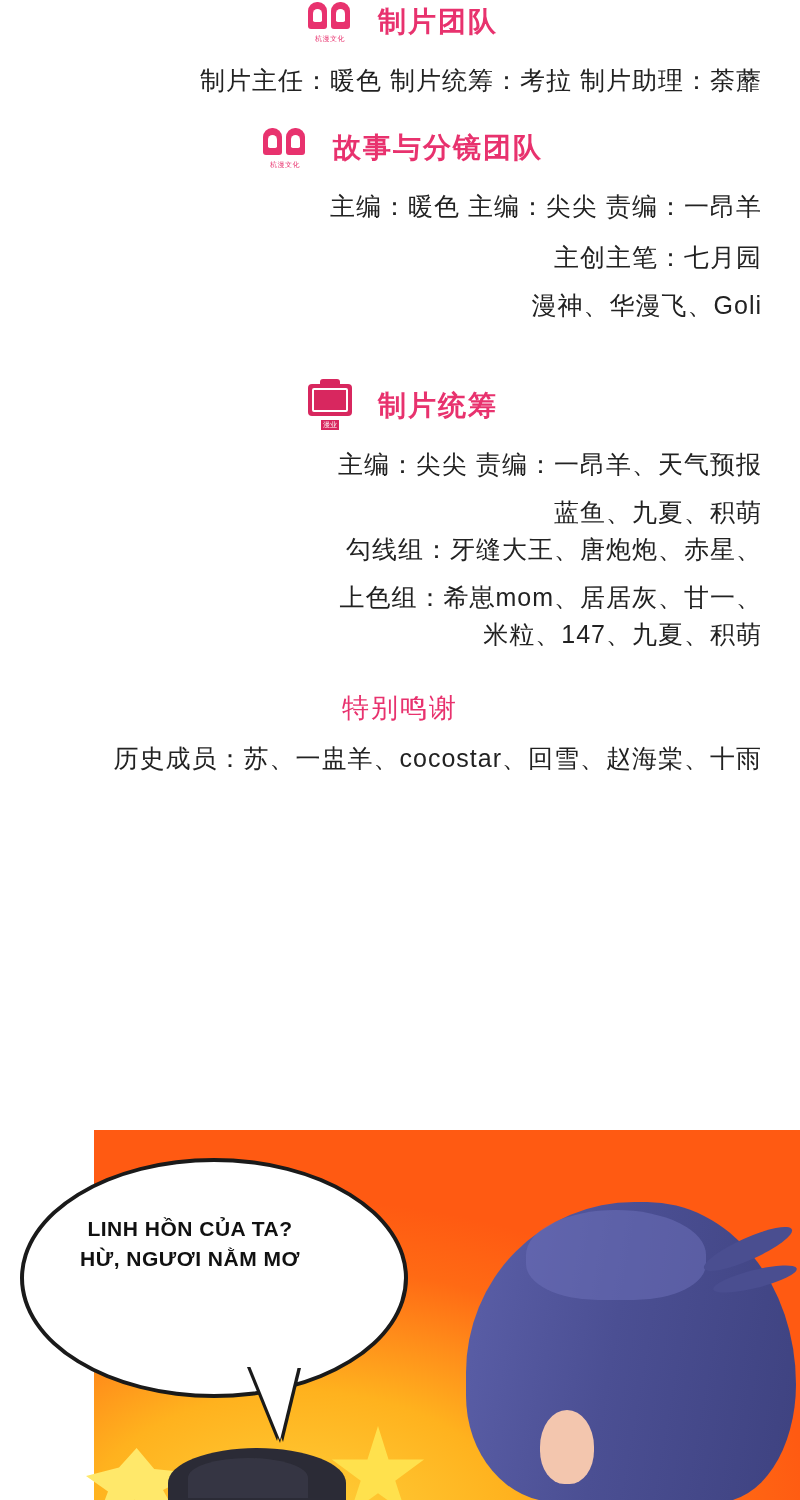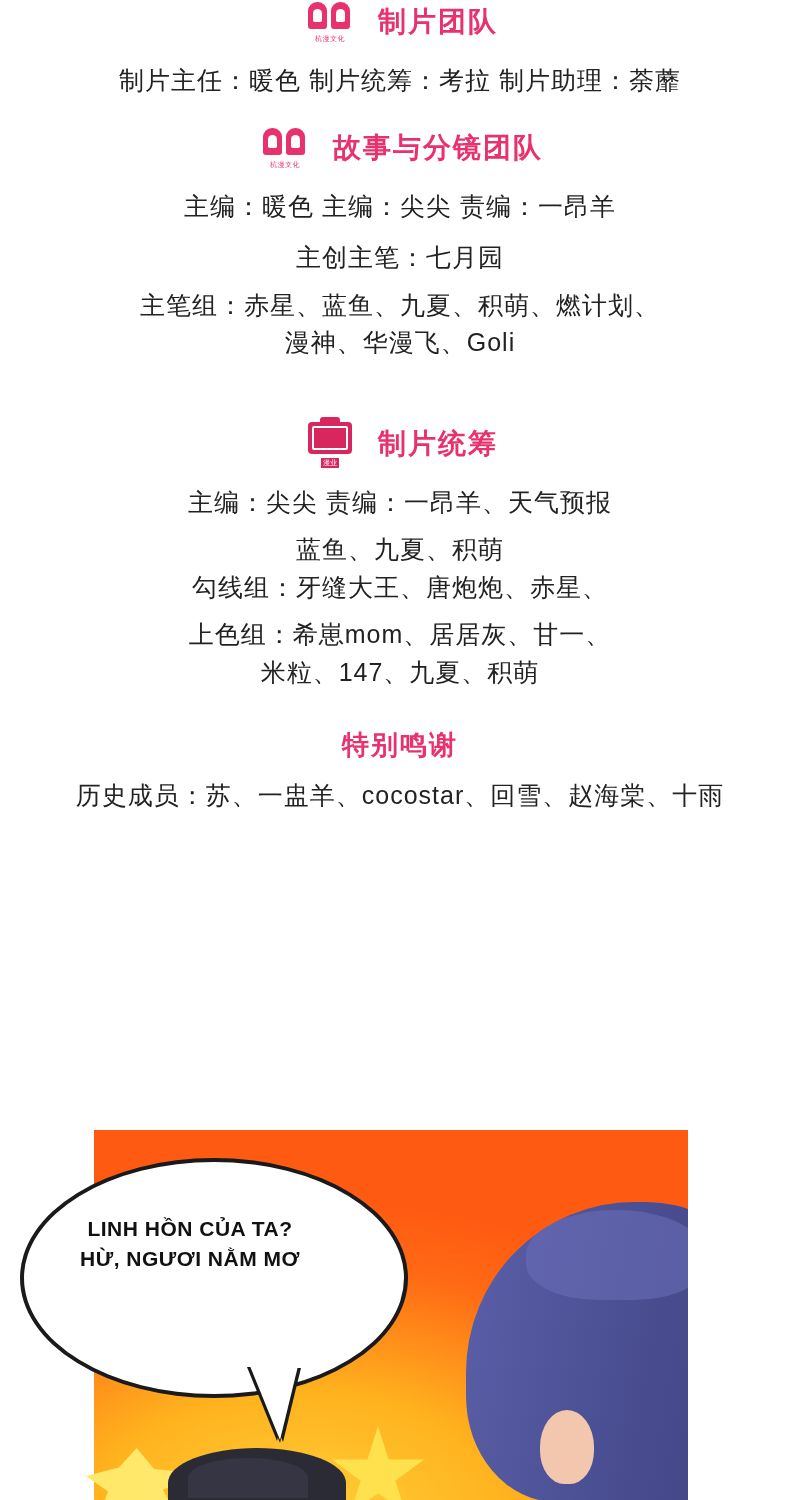--- a/index.html
+++ b/index.html
@@ -122,48 +122,48 @@
 
   .section-title {
     font-size: 28px;
     font-weight: bold;
     color: #e8326e;
     letter-spacing: 2px;
     line-height: 1.2;
   }
 
   .line {
-    text-align: center;
+    text-align: right;
     color: #222;
     font-size: 25px;
     line-height: 1.5;
     letter-spacing: 1px;
-    padding: 0 21px;
+    padding: 0 38px;
   }
   .line.bold { font-weight: normal; }
   .spacer-10 { height: 10px; }
   .spacer-14 { height: 14px; }
   .spacer-18 { height: 18px; }
   .spacer-26 { height: 26px; }
   .spacer-34 { height: 34px; }
 
   .thanks-title {
     text-align: center;
     font-size: 27px;
-    font-weight: bold;
+    font-weight: normal;
     color: #e8326e;
     letter-spacing: 2px;
   }
 
   
   .panel {
     position: absolute;
     left: 0;
     top: 1116px;
-    width: 688px;
+    width: 800px;
     height: 384px;
     overflow: hidden;
     background: #ffffff;
   }
   .panel-bg {
     position: absolute;
     left: 0;
     top: 0;
     width: 800px;
     height: 384px;
@@ -339,21 +339,20 @@
         </span>
       <span class="logo-caption">杭漫文化</span>
     </span>
     <span class="section-title">故事与分镜团队</span>
   </div>
   <div class="spacer-18"></div>
   <div class="line bold">主编：暖色      主编：尖尖      责编：一昂羊</div>
   <div class="spacer-14"></div>
   <div class="line bold">主创主笔：七月园</div>
   <div class="spacer-10"></div>
-  <div class="line bold">主笔组：赤星、蓝鱼、九夏、积萌、燃计划、</div>
   <div class="line bold">漫神、华漫飞、Goli</div>
   <div class="spacer-26"></div>
 
   <div class="spacer-34"></div>
 
   <div class="section-header">
     <span class="logo logo-tech">
       <span class="t-mark"></span>
       <span class="t-caption">漫业</span>
     </span>

